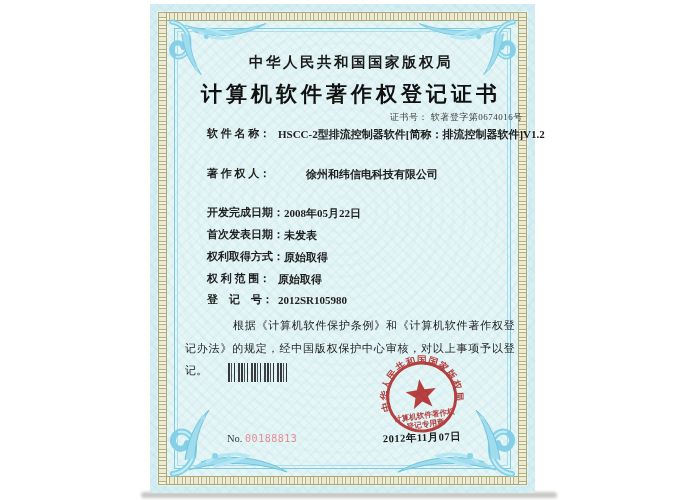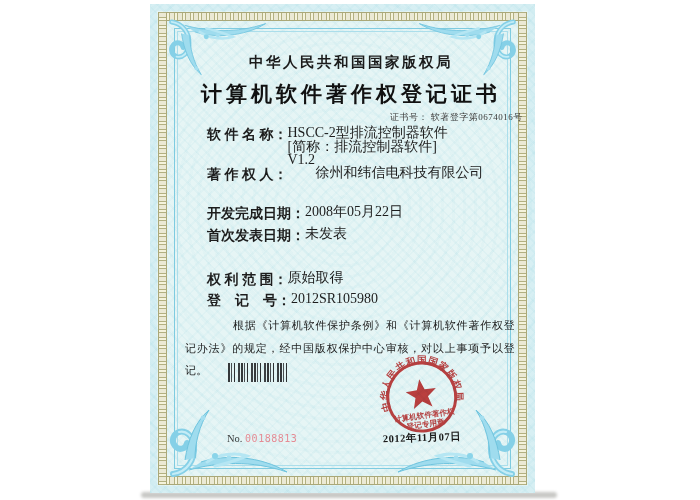--- a/index.html
+++ b/index.html
@@ -34,23 +34,23 @@
   .flr.bl{left:13px;bottom:13px;}
   .flr.br{right:13px;bottom:13px;transform:scaleX(-1);}
   .flr.tl{left:13px;top:13px;width:108px;height:66px;transform:scaleY(-1);}
   .flr.tr{right:13px;top:13px;width:108px;height:66px;transform:scale(-1,-1);}
   
   .issuer{position:absolute;left:186px;top:53px;width:330px;text-align:center;
           font-size:14.5px;font-weight:bold;letter-spacing:2.5px;color:#1b1b1b;}
   .title{position:absolute;left:186px;top:80px;width:330px;text-align:center;
          font-size:21px;font-weight:bold;letter-spacing:4px;color:#111;}
   .certno{position:absolute;left:390px;top:111px;font-size:9px;color:#3a3a3a;letter-spacing:0.5px;}
-  .frow{position:absolute;display:flex;align-items:flex-start;font-size:14px;color:#1d1d1d;}
+  .frow{position:absolute;display:flex;align-items:flex-end;font-size:11px;color:#1d1d1d;}
   .frow .lbl{flex:0 0 71px;font-weight:bold;white-space:nowrap;}
-  .frow .vals{display:flex;flex-direction:column;line-height:13.5px;font-weight:400;white-space:nowrap;}
+  .frow .vals{display:flex;flex-direction:row;line-height:13.5px;font-weight:700;white-space:nowrap;}
   .r1{top:126px;} .r2{top:166px;gap:28px;} .r3{top:205px;} .r4{top:227px;}
   .r5{top:249px;} .r6{top:271px;} .r7{top:292px;}
   .statement{position:absolute;left:185px;top:314px;width:330px;font-size:11px;color:#1c1c1c;
              line-height:22.5px;text-indent:48px;text-align:justify;letter-spacing:0.3px;}
   .barcode{position:absolute;left:228px;top:363px;width:62px;height:19px;
      background:
        repeating-linear-gradient(90deg,#35383a 0 2px,transparent 2px 3px,#494d50 3px 4px,transparent 4px 6px,
                                  #2e3133 6px 7px,transparent 7px 10px,#3c4043 10px 12px,transparent 12px 13px);}
   .serial{position:absolute;left:227px;top:433px;font-size:10.5px;color:#3c3c3c;}
   .serial .digits{color:#e58b94;font-family:"DejaVu Sans Mono",monospace;font-size:10px;letter-spacing:0.5px;}
@@ -131,20 +131,26 @@
     <span class="vals">
         <span>2008年05月22日</span>
       </span>
   </div>
   <div class="frow r4" style="left:207px">
     <span class="lbl">首次发表日期：</span>
     <span class="vals">
         <span>未发表</span>
       </span>
   </div>
+  <div class="frow r5" style="left:207px">
+    <span class="lbl">权利取得方式：</span>
+    <span class="vals">
+        <span>原始取得</span>
+      </span>
+  </div>
   <div class="frow r6" style="left:207px">
     <span class="lbl">权 利 范 围：</span>
     <span class="vals">
         <span>原始取得</span>
       </span>
   </div>
   <div class="frow r7" style="left:207px">
     <span class="lbl">登　记　号：</span>
     <span class="vals">
         <span>2012SR105980</span>

